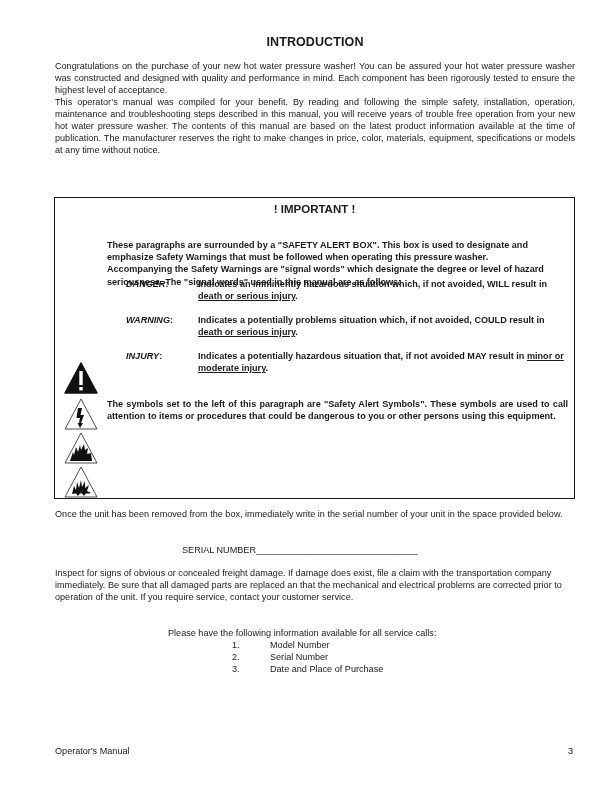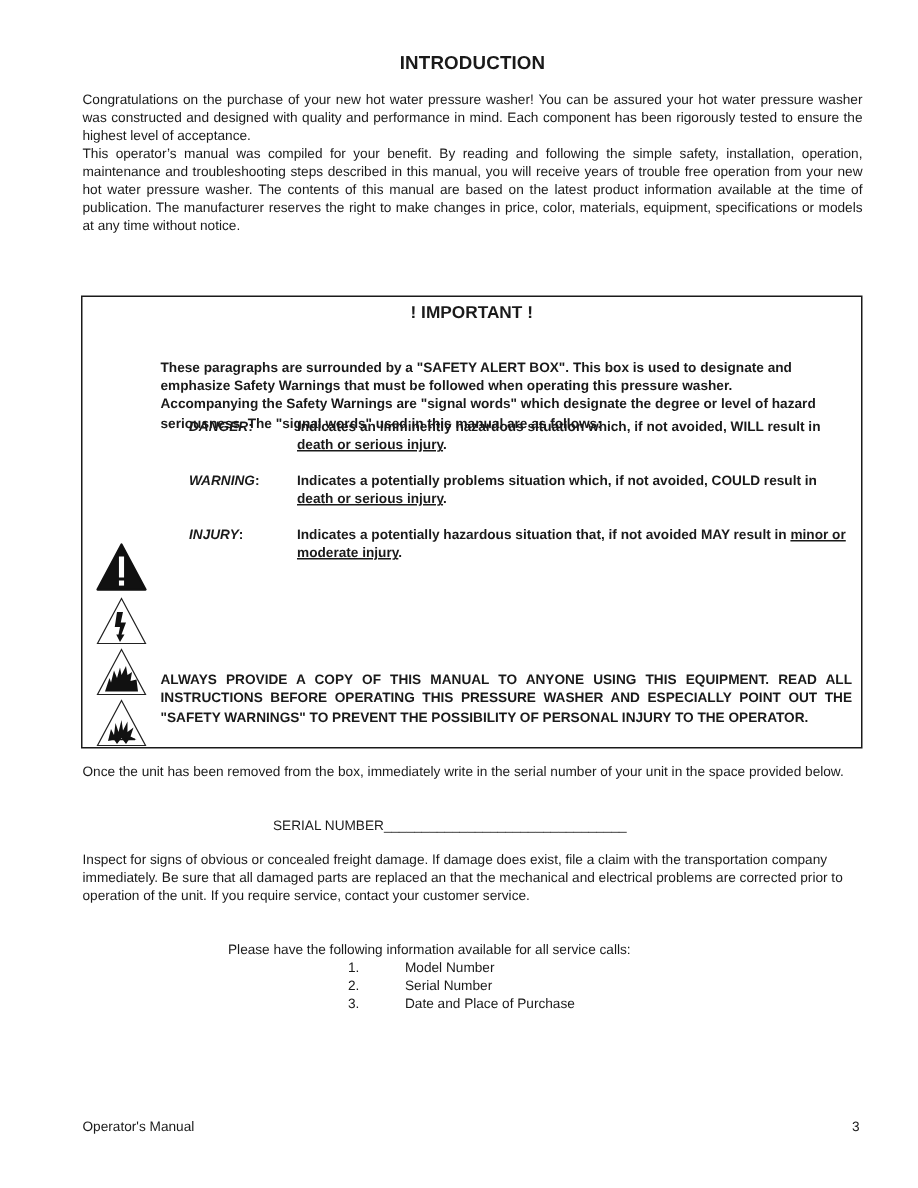--- a/index.html
+++ b/index.html
@@ -53,21 +53,21 @@
     #ic0 { top: 164px; }
     #ic1 { top: 200px; }
     #ic2 { top: 234px; }
     #ic3 { top: 268px; }
     #p3 { top: 508px; }
     .serial-line {
       position: absolute; left: 182px; top: 545px; font-size: 9.1px;
     }
     #p4 { top: 567px; }
     .service-intro {
-      position: absolute; left: 152px; top: 628px; font-size: 9.1px;
+      position: absolute; left: 168px; top: 628px; font-size: 9.1px;
     }
     .svc-item { position: absolute; font-size: 9.1px; }
     .svc-num { position: absolute; left: 232px; }
     .svc-lbl { position: absolute; left: 270px; white-space: nowrap; }
     #svc0 { top: 640px; }
     #svc1 { top: 652px; }
     #svc2 { top: 664px; }
     .footer-left { position: absolute; left: 55px; top: 746px; font-size: 9.1px; }
     .footer-right { position: absolute; left: 568px; top: 746px; font-size: 9.1px; }
   </style>
@@ -108,21 +108,21 @@
   <svg class="icon" id="ic2" viewBox="0 0 34 32">
     <polygon points="17,1 33,31 1,31" fill="#fff" stroke="#222" stroke-width="0.8"></polygon>
     <path d="M6,29 L9,20 L10,23 L12,15 L14,20 L16,13 L17,18 L20,12 L21,18 L24,16 L23,22 L27,21 L28,29 Z" fill="#111"></path>
   </svg>
   <svg class="icon" id="ic3" viewBox="0 0 34 32">
     <polygon points="17,1 33,31 1,31" fill="#fff" stroke="#222" stroke-width="0.8"></polygon>
     <path d="M8,28 L10,20 L12,24 L13,16 L15,22 L17,14 L18,21 L21,15 L21,22 L25,19 L23,25 L27,27 L22,27 L20,30 L17,26 L14,30 L12,27 Z" fill="#111"></path>
     <line x1="9" y1="27" x2="26" y2="27" stroke="#111" stroke-width="1"></line>
   </svg>
 
-  <div class="sym-text" id="alwaysp">ALWAYS PROVIDE A COPY OF THIS MANUAL TO ANYONE USING THIS EQUIPMENT.  READ ALL INSTRUCTIONS BEFORE OPERATING THIS PRESSURE WASHER AND ESPECIALLY POINT OUT THE "SAFETY WARNINGS" TO PREVENT THE POSSIBILITY OF PERSONAL INJURY TO THE OPERATOR.</div>
+  <div class="sym-text" id="symp">The symbols set to the left of this paragraph are "Safety Alert Symbols".  These symbols are used to call attention to items or procedures that could be dangerous to you or other persons using this equipment.</div>
 </div>
 
 <div class="para nojust" id="p3">Once the unit has been removed from the box, immediately write in the serial number of your unit in the space provided below.</div>
 
 <div class="serial-line">
   <span>SERIAL NUMBER</span><span>________________________________</span>
 </div>
 
 <div class="para nojust" id="p4">Inspect for signs of obvious or concealed freight damage. If damage does exist, file a claim with the transportation company immediately.  Be sure that all damaged parts are replaced an that the mechanical and electrical problems are corrected prior to operation of the unit.  If you require service, contact your customer service.</div>
 

